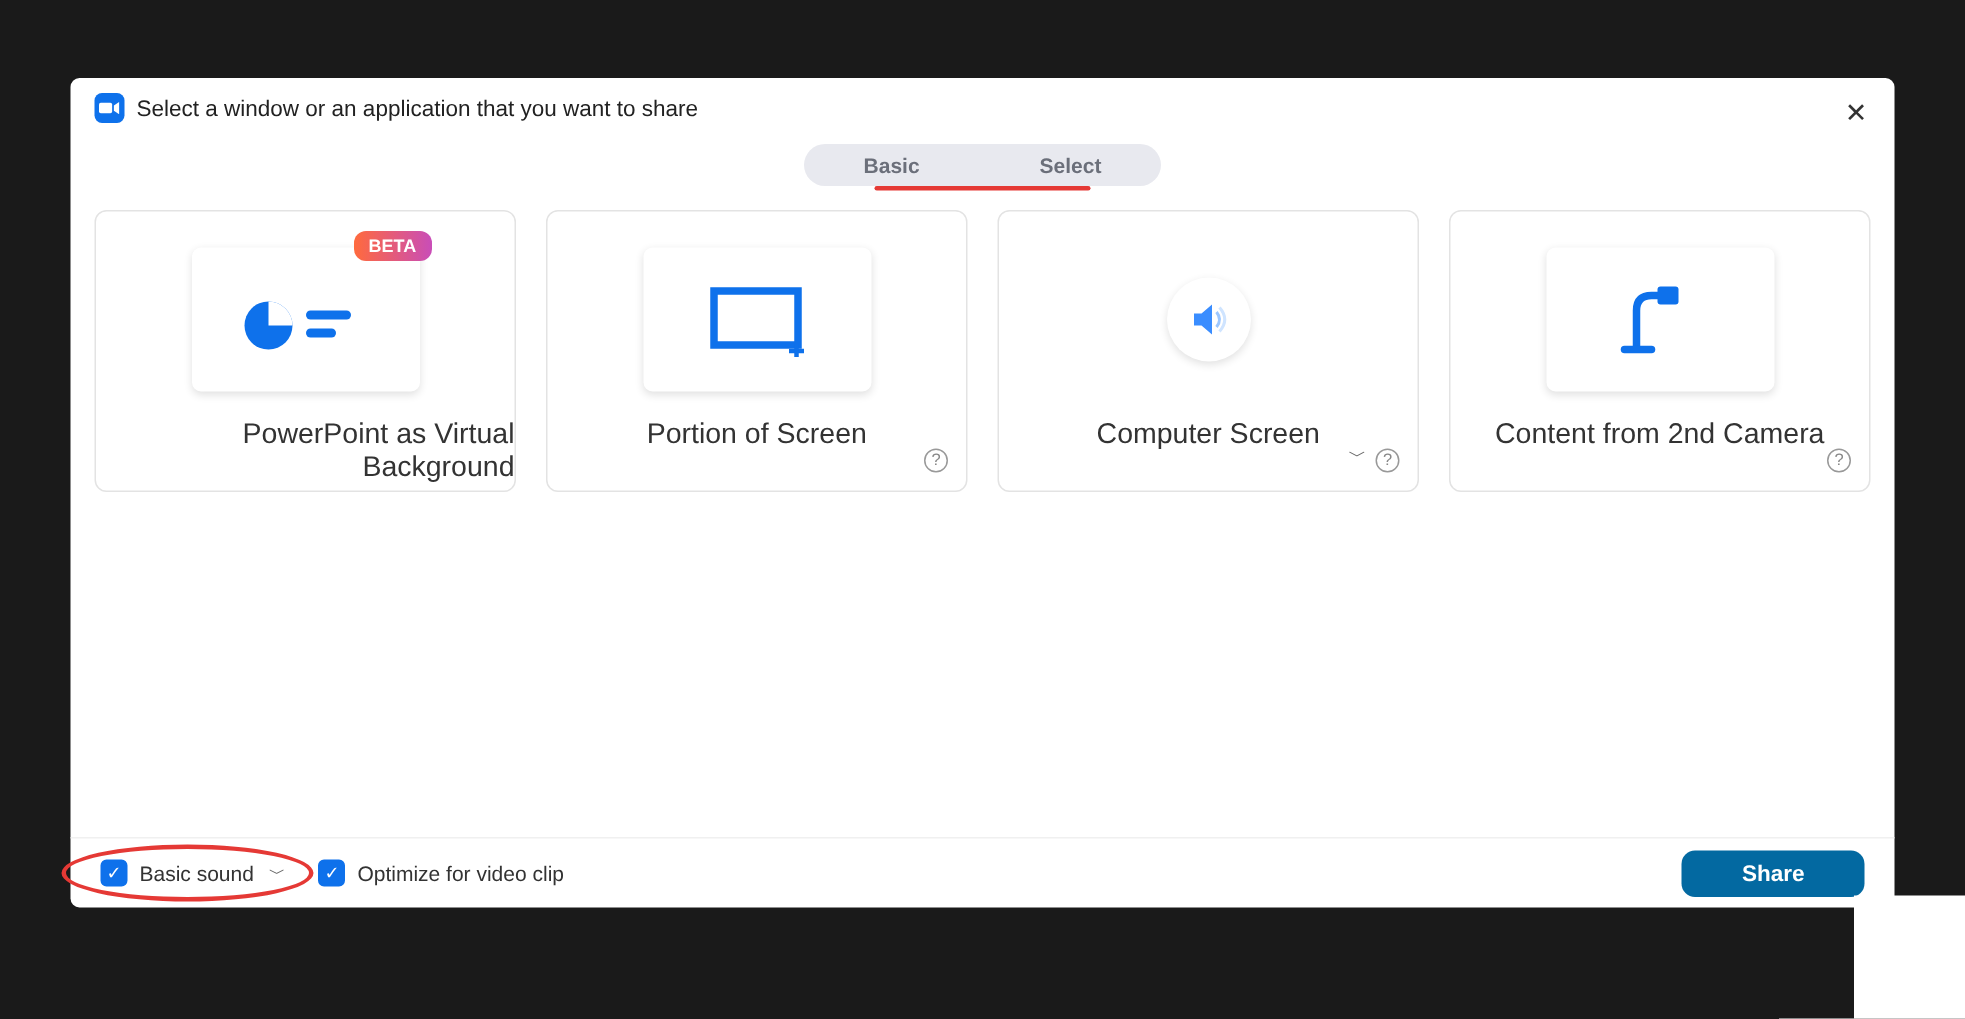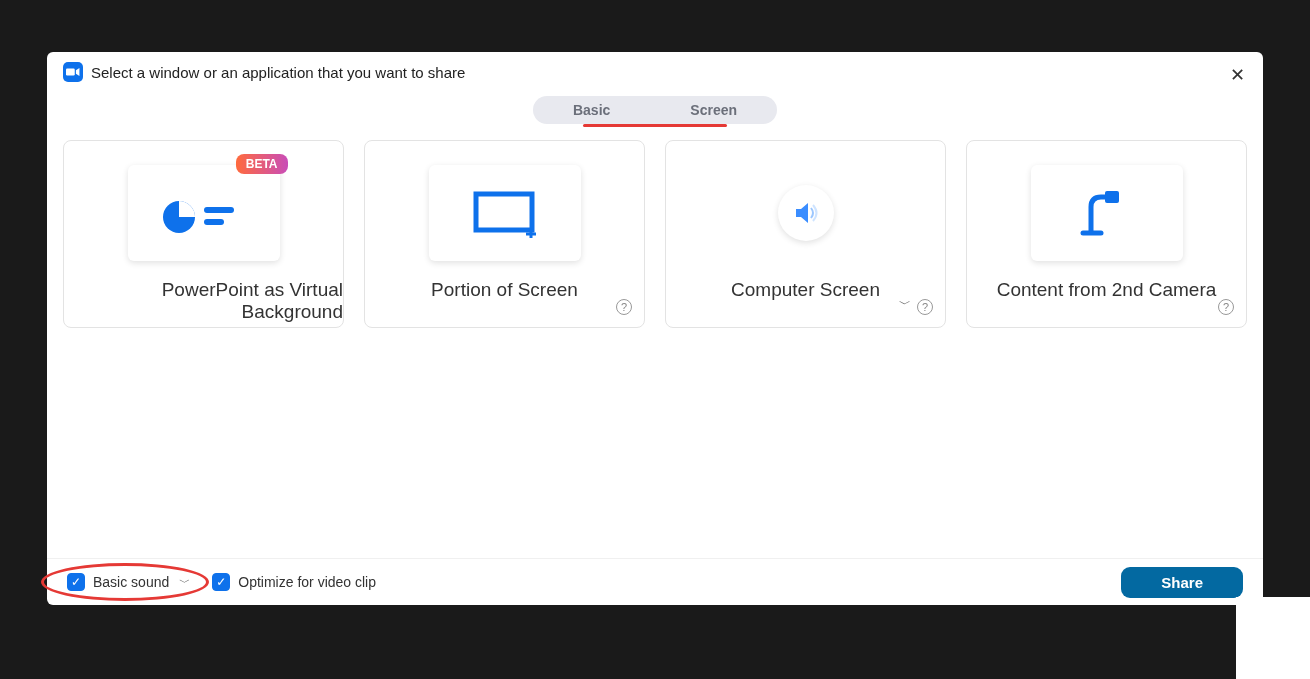--- a/index.html
+++ b/index.html
@@ -243,21 +243,21 @@
           <path d="M17 5 L23 1 L23 15 L17 11 Z" fill="#fff"></path>
         </svg>
     </div>
     <span class="dialog-title">Select a window or an application that you want to share</span>
     <span class="close-btn">✕</span>
   </div>
 
   <div class="tabs">
     <div class="tab-group">
       <div class="tab">Basic</div>
-      <div class="tab">Screen</div>
+      <div class="tab">Select</div>
     </div>
     <div class="underline-red"></div>
   </div>
 
   <div class="content">
     <div class="grid">
 
       <div class="card">
         <div class="thumb">
           <svg width="100" height="60" viewBox="0 0 100 60">

